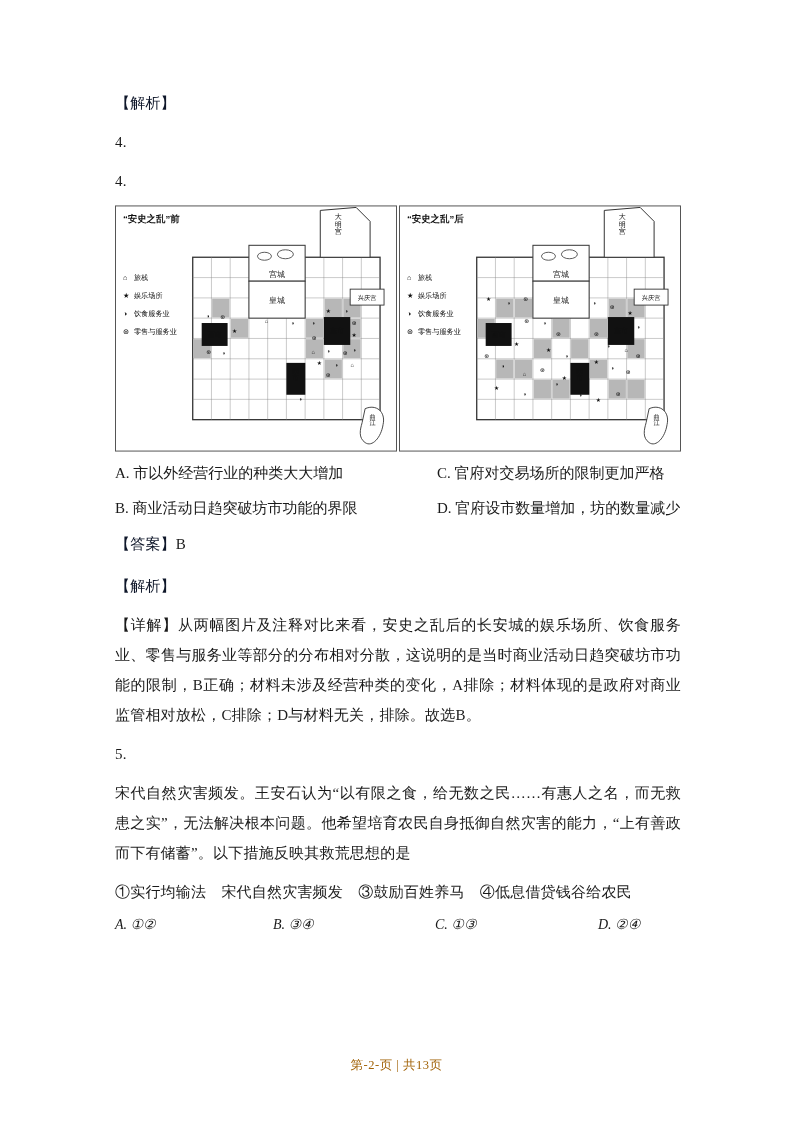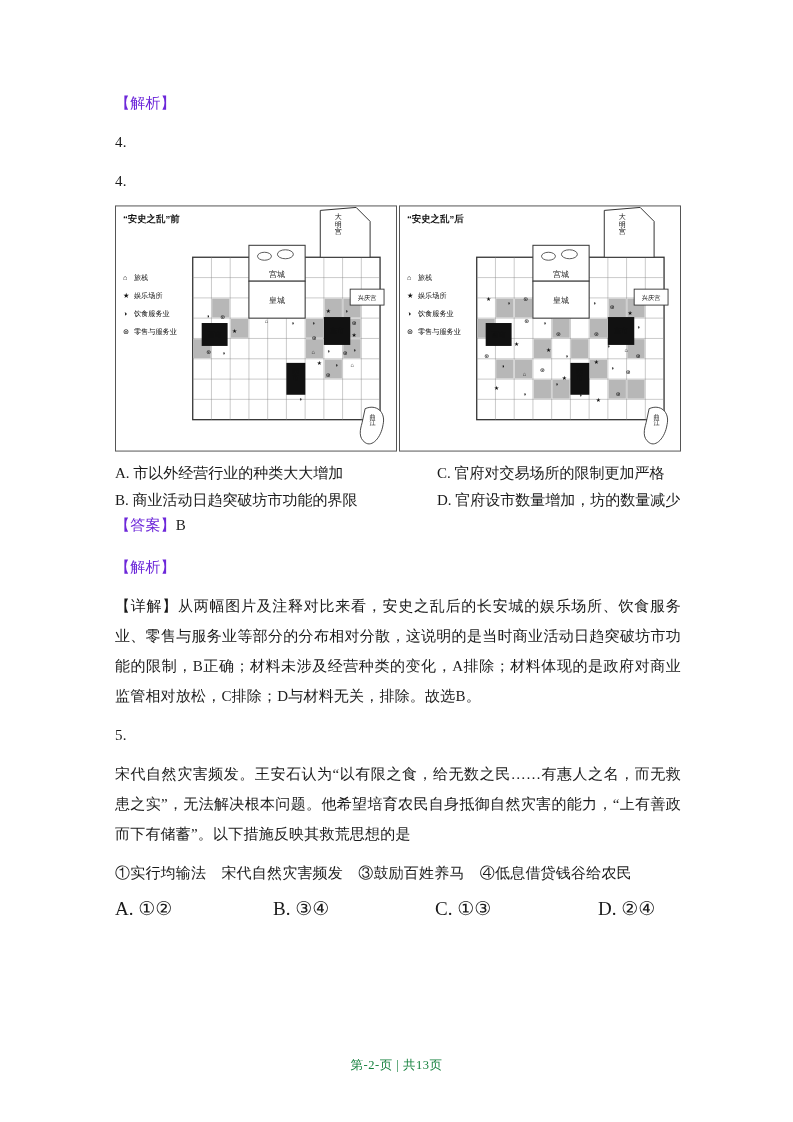--- a/index.html
+++ b/index.html
@@ -18,49 +18,50 @@
     background:#fff;
   }
   .para {
     font-size:15px;
     line-height:2.0;
     text-align:justify;
     margin-bottom:9px;
     letter-spacing:0.2px;
   }
   .marker { text-align:left; }
-  .blue { color:#6d28d9; }
+  .blue { color:#0f172a; }
   .maps-row {
     display:flex;
     gap:2px;
     margin:4px 0 12px 0;
   }
   .maps-row svg { display:block; background:#fff; }
   svg text { font-family:"Liberation Sans", sans-serif; fill:#111; }
   .opts2 {
     display:grid;
     grid-template-columns:322px 1fr;
-    row-gap:8px;
+    row-gap:16px;
     font-size:15px;
-    margin:2px 0 0 0;
+    margin:2px 0 11px 0;
   }
   .opts4 {
     display:grid;
     grid-template-columns:158px 162px 163px 1fr;
-    font-size:19px;
+    font-size:14px;
     margin:4px 0 2px 0;
+    font-style:italic;
   }
   .answer-line { margin-bottom:12px; }
   .footer {
     position:absolute;
     left:0; bottom:48px;
     width:100%;
     text-align:center;
     font-size:12.5px;
-    color:#15803d;
+    color:#a16207;
     letter-spacing:0.5px;
   }
 </style>
 </head>
 <body>
 
 <div class="page">
 
   <p class="para"><span class="blue">【解析】</span></p>
 

